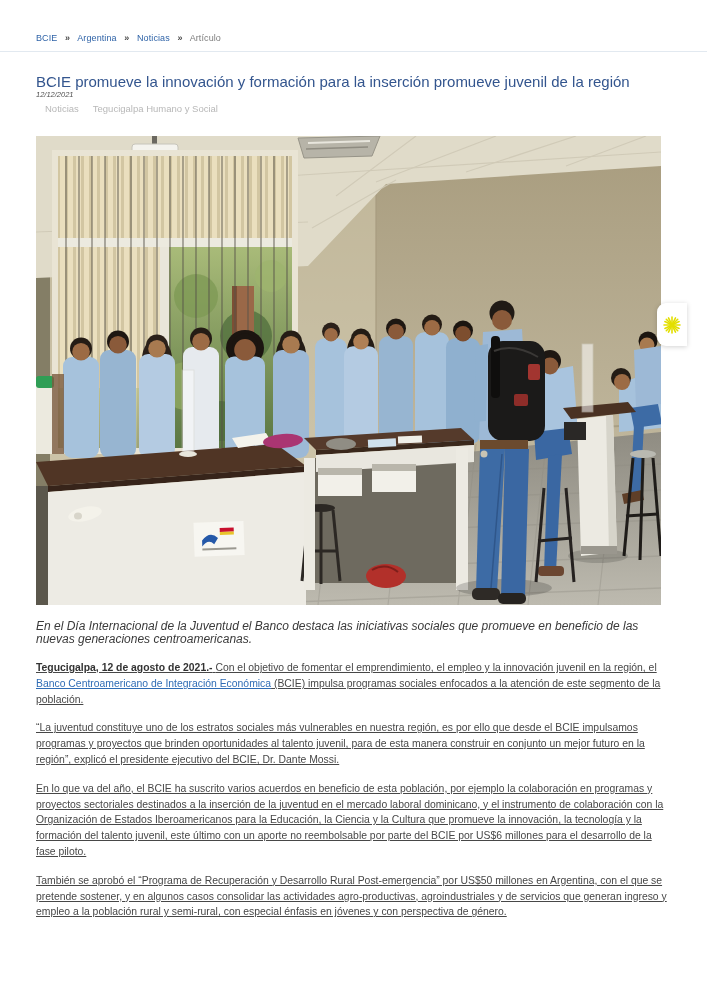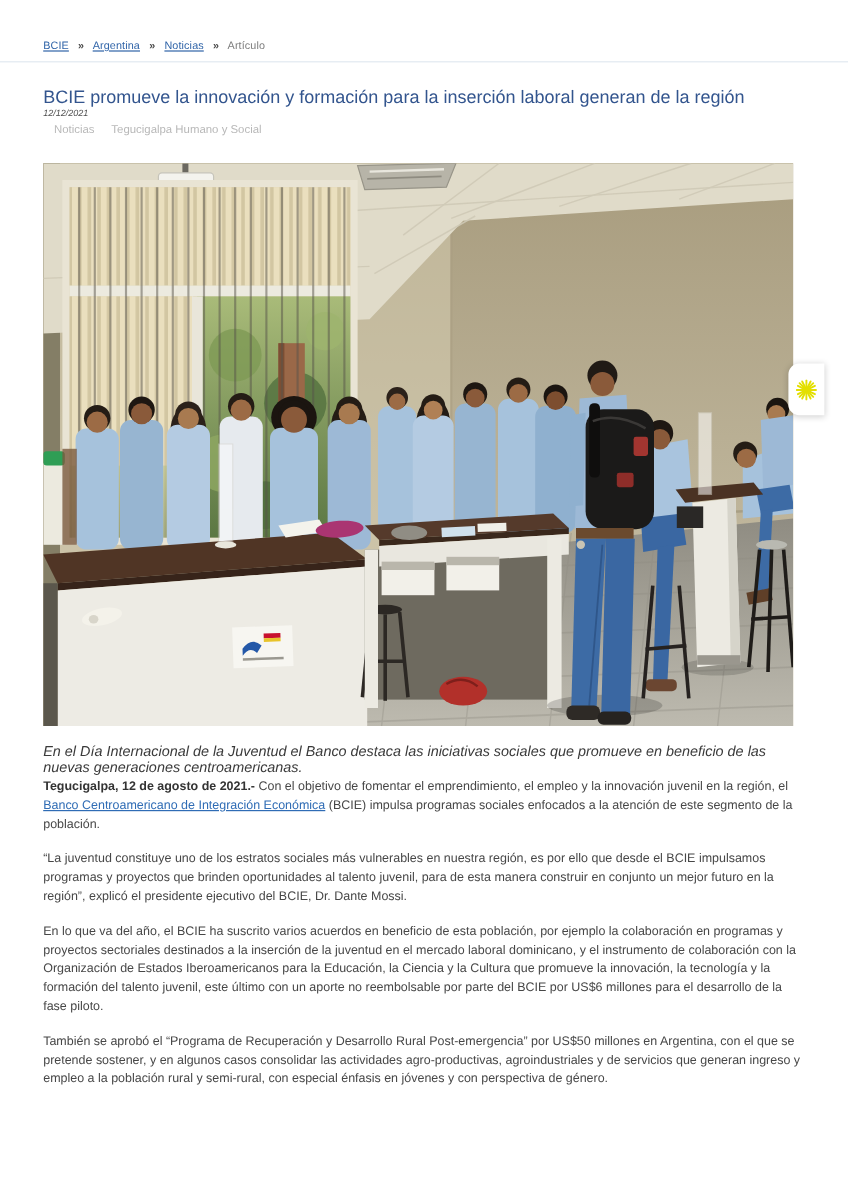--- a/index.html
+++ b/index.html
@@ -2,60 +2,60 @@
 <html><head>
 <meta charset="utf-8">
 <style>
   html,body{margin:0;padding:0;}
   body{
     width:707px;height:1000px;position:relative;background:#ffffff;
     font-family:"Liberation Sans", sans-serif;color:#4a4a4a;overflow:hidden;
   }
   
   .breadcrumb{position:absolute;left:36px;top:33px;font-size:9px;color:#555;letter-spacing:.1px;}
-  .breadcrumb a{color:#3064a8;text-decoration:underline;cursor:pointer;}
+  .breadcrumb a{color:#3064a8;cursor:pointer;}
   .breadcrumb .sep{color:#4a4a4a;margin:0 5px;font-weight:bold;}
   .breadcrumb .current{color:#7d7d7d;}
   .divider{position:absolute;left:0;top:51px;width:707px;height:1px;background:#e2e9f0;}
   
   .title{position:absolute;left:36px;top:62px;width:640px;font-size:15px;line-height:20px;
     font-weight:500;color:#33558e;}
   .date{position:absolute;left:36px;top:90px;font-size:7.5px;font-style:italic;color:#4f4f4f;}
   .tags{position:absolute;left:45px;top:103px;font-size:9.5px;color:#b8b8b8;display:flex;gap:14px;}
   .tags span{cursor:pointer;}
   
   .photo{position:absolute;left:36px;top:136px;width:625px;height:469px;overflow:hidden;background:#b9ae93;}
   
   .widget{position:absolute;left:657px;top:303px;width:30px;height:43px;background:#fff;
     border-radius:9px 0 0 9px;box-shadow:0 1px 5px rgba(0,0,0,.18);
     display:flex;align-items:center;justify-content:center;cursor:pointer;z-index:5;}
   
   .caption{position:absolute;left:36px;top:620px;width:636px;font-size:12px;font-style:italic;
     color:#3a3a3a;line-height:13px;}
   .bodytext{position:absolute;left:36px;top:648px;width:634px;font-size:10.4px;line-height:15.8px;color:#474747;}
-  .bodytext p{margin:0 0 13px 0;}
+  .bodytext p{margin:12px 0 13px 0;text-decoration:underline;}
   .bodytext strong{color:#333;font-weight:700;}
   .bodytext a{color:#2f6cb5;text-decoration:underline;cursor:pointer;}
 </style>
 </head>
 <body>
 
 <nav class="breadcrumb">
   <a>BCIE</a>
   <span class="sep">»</span>
   <a>Argentina</a>
   <span class="sep">»</span>
   <a>Noticias</a>
   <span class="sep">»</span>
   <span class="current">Artículo</span>
 </nav>
 
 <div class="divider"></div>
 
-<h1 class="title">BCIE promueve la innovación y formación para la inserción laboral generan de la región</h1>
+<h1 class="title">BCIE promueve la innovación y formación para la inserción promueve juvenil de la región</h1>
 <div class="date">12/12/2021</div>
 
 <div class="tags">
   <span>Noticias</span>
   <span>Tegucigalpa Humano y Social</span>
 </div>
 
 <figure class="photo" style="margin:0;">
 <svg id="scene" width="625" height="469" viewBox="0 0 625 469" xmlns="http://www.w3.org/2000/svg">
   <defs>

